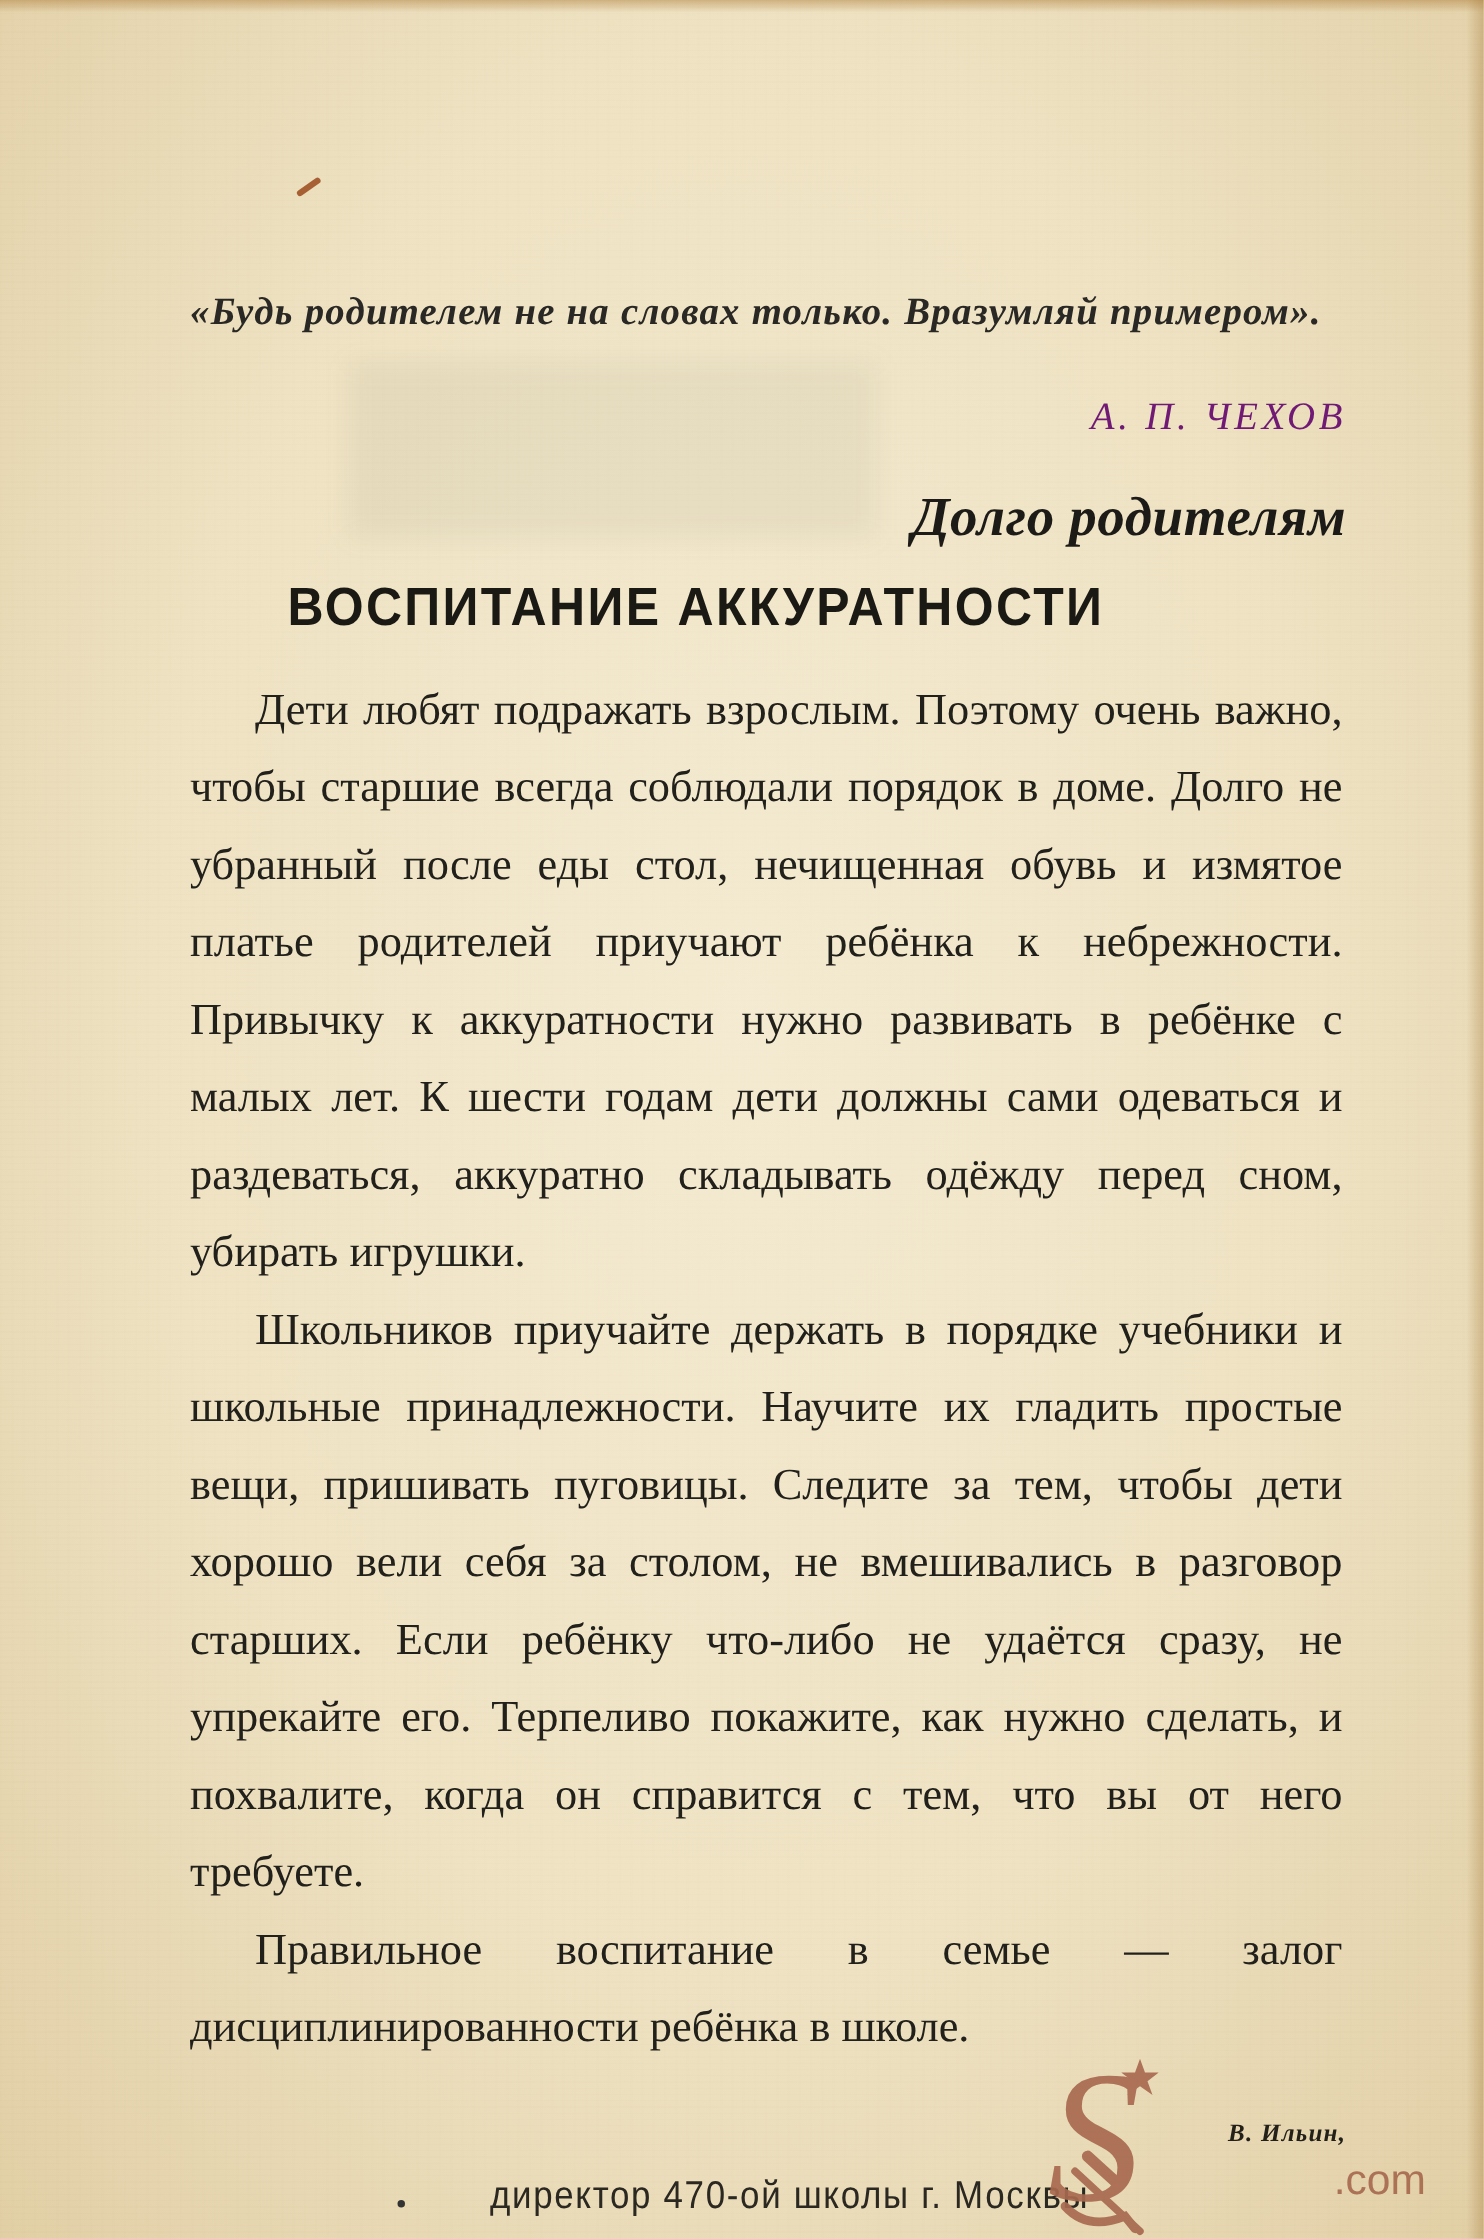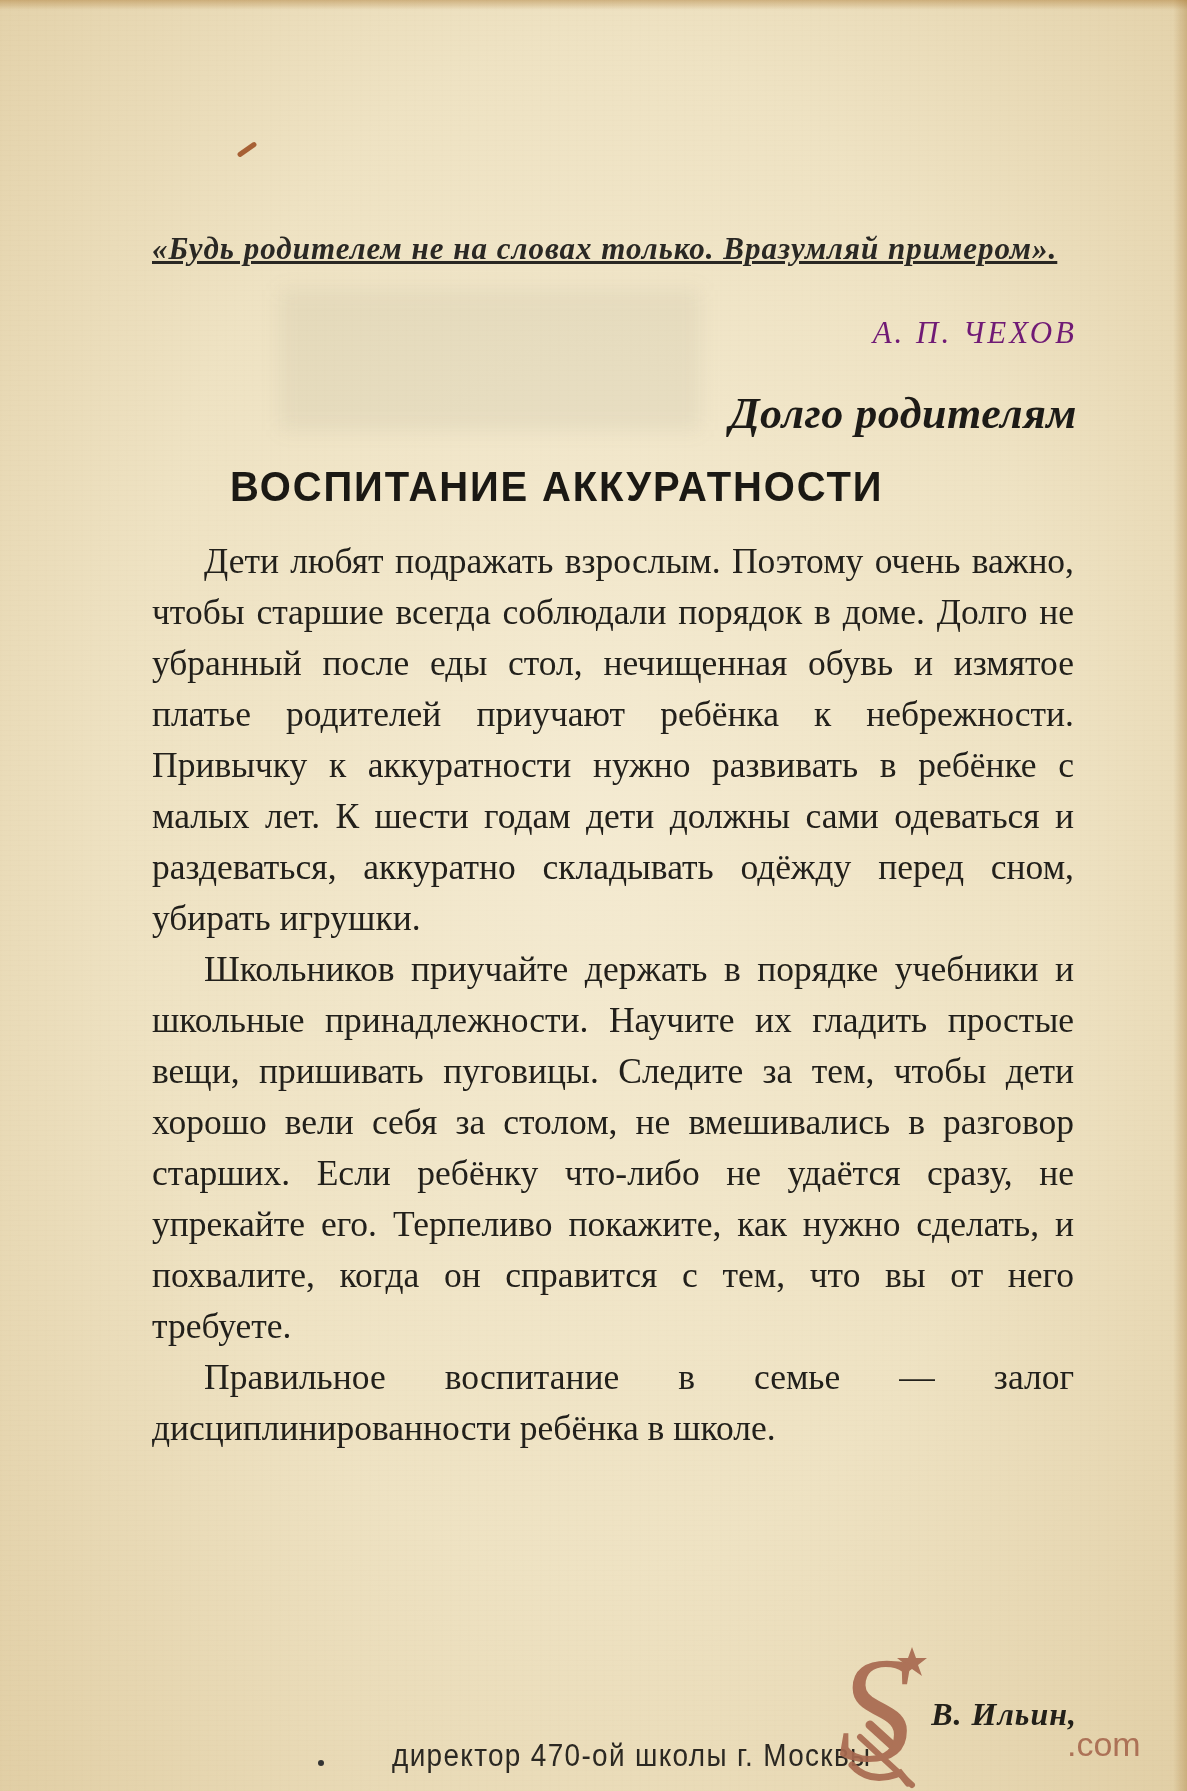--- a/index.html
+++ b/index.html
@@ -39,21 +39,20 @@
     }
     .epigraph {
       top: 230px;
       font-style: italic;
       font-weight: bold;
       font-size: 31px;
       line-height: 37px;
       letter-spacing: 1px;
       text-align: justify;
       color: #2a2824;
-      text-decoration: underline;
     }
     .epigraph-author {
       position: absolute; right: 110px; top: 315px;
       font-style: italic; font-size: 31px; letter-spacing: 3px; color: #701a75;
     }
     .rubric {
       position: absolute; right: 110px; top: 388px;
       font-style: italic; font-weight: bold; font-size: 44px; color: #1d1b17;
       letter-spacing: 0.5px;
     }
@@ -62,28 +61,28 @@
       font-family: "Liberation Sans", "DejaVu Sans", sans-serif;
       font-weight: bold; font-size: 43px; letter-spacing: 2px;
       transform: scaleX(0.93); transform-origin: left;
       color: #1b1914;
     }
     .body {
       top: 536px;
       left: 152px;
       width: 922px;
       font-size: 35.5px;
-      line-height: 51px;
+      line-height: 62px;
       text-align: justify;
       color: #22201b;
     }
     .body p { margin: 0; text-indent: 52px; }
     .signature {
       position: absolute; right: 110px; top: 1696px;
-      font-style: italic; font-weight: bold; font-size: 32px; letter-spacing: 1px; color: #232019;
+      font-style: italic; font-weight: bold; font-size: 20px; letter-spacing: 1px; color: #232019;
     }
     .signature-role {
       position: absolute; left: 392px; top: 1738px;
       font-family: "Liberation Sans", "DejaVu Sans", sans-serif;
       font-size: 31px; letter-spacing: 1.5px; color: #2b2822;
       transform: scaleX(0.9); transform-origin: left;
     }
     .dot-mark {
       position: absolute; left: 318px; top: 1760px; width: 6px; height: 6px; border-radius: 50%; background: #333;
     }

